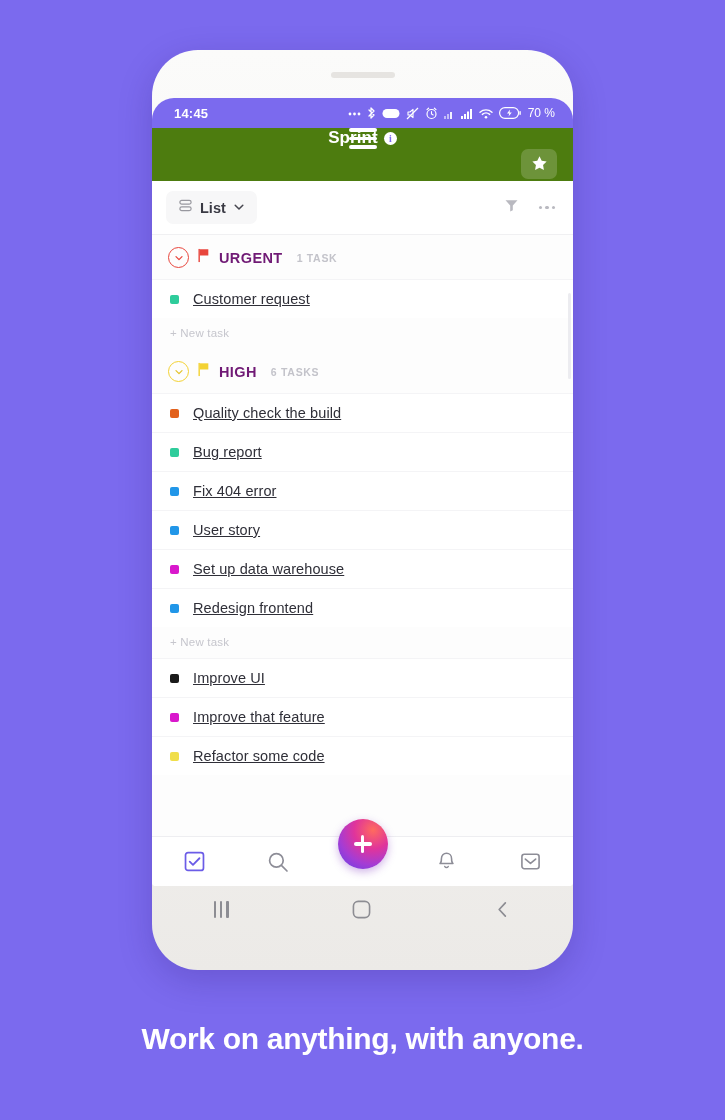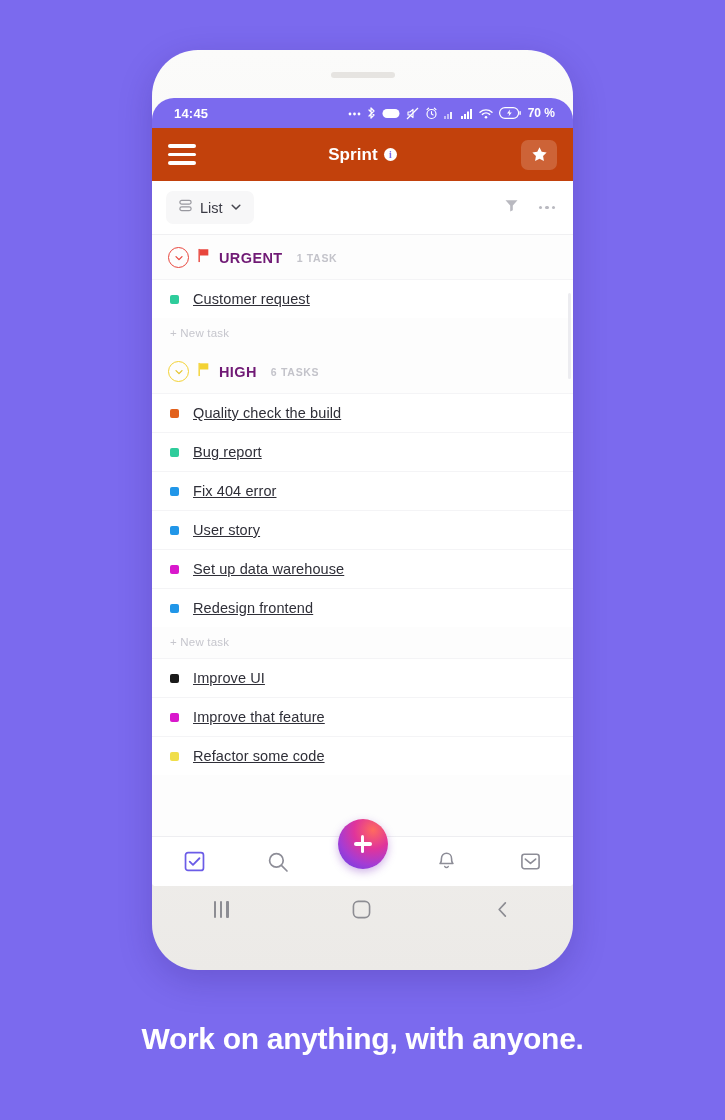--- a/index.html
+++ b/index.html
@@ -66,32 +66,33 @@
     letter-spacing: .2px;
   }
   .status-icons {
     display: flex;
     align-items: center;
     gap: 6px;
   }
   .status-icons svg { display: block; }
   .battery-pct {
     font-size: 12px;
-    font-weight: 700;
+    font-weight: 400;
     margin-left: 1px;
   }
 
   
   .app-header {
     height: 53px;
-    background: #c2410c;
+    background: #4d7c0f;
     display: flex;
     align-items: center;
     padding: 0 16px;
     position: relative;
+    flex-direction: column;
   }
   .hamburger {
     width: 28px;
     display: flex;
     flex-direction: column;
     gap: 5px;
     cursor: pointer;
   }
   .hamburger i {
     display: block;
@@ -150,21 +151,21 @@
     align-items: center;
     gap: 7px;
     background: #f7f7f8;
     border-radius: 7px;
     padding: 7px 12px;
     cursor: pointer;
   }
   .view-chip .label {
     font-size: 14.5px;
     color: #3a3a44;
-    font-weight: 400;
+    font-weight: 700;
   }
   .toolbar-right {
     margin-left: auto;
     display: flex;
     align-items: center;
     gap: 20px;
   }
   .dots-icon {
     display: flex;
     gap: 3px;

